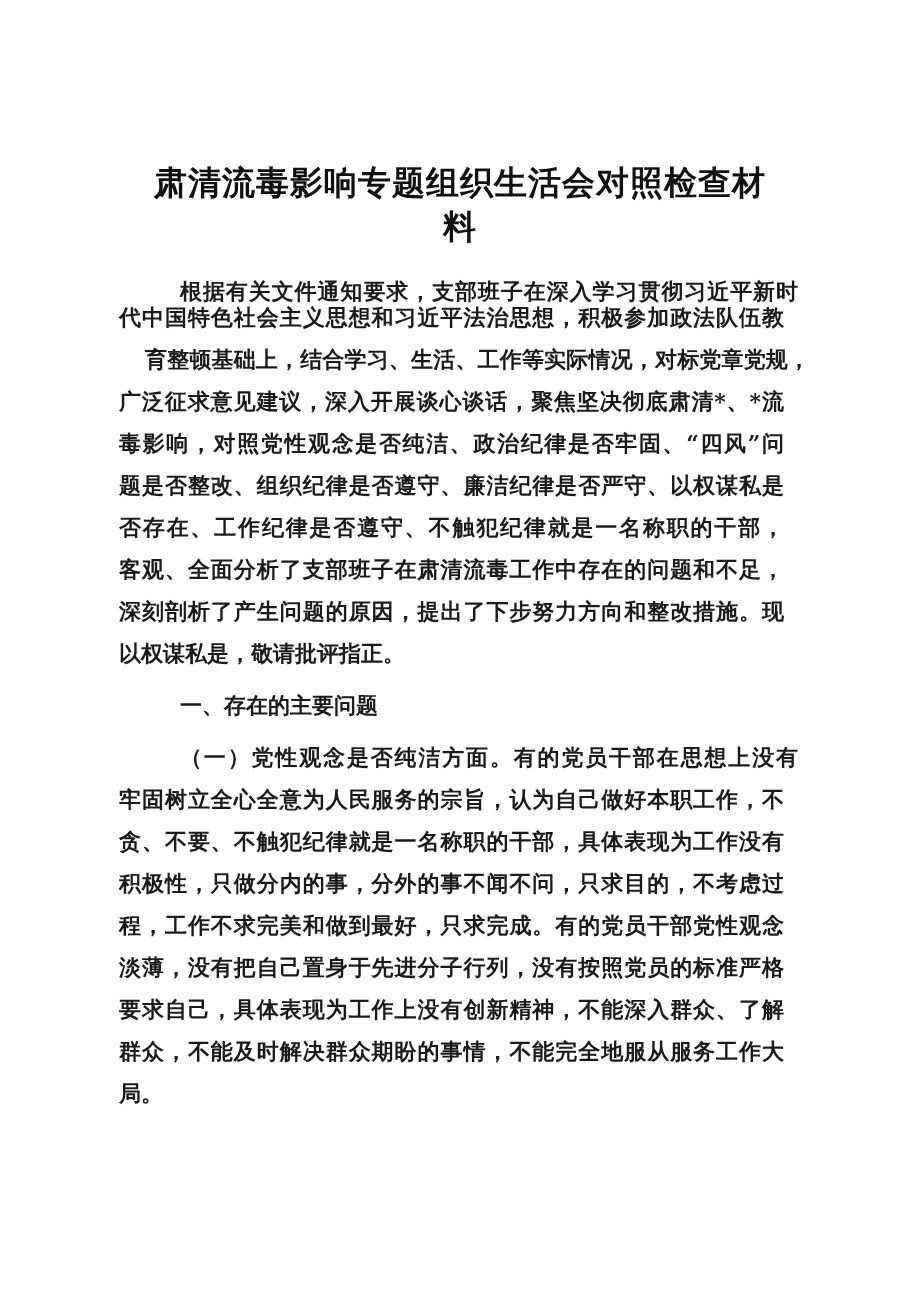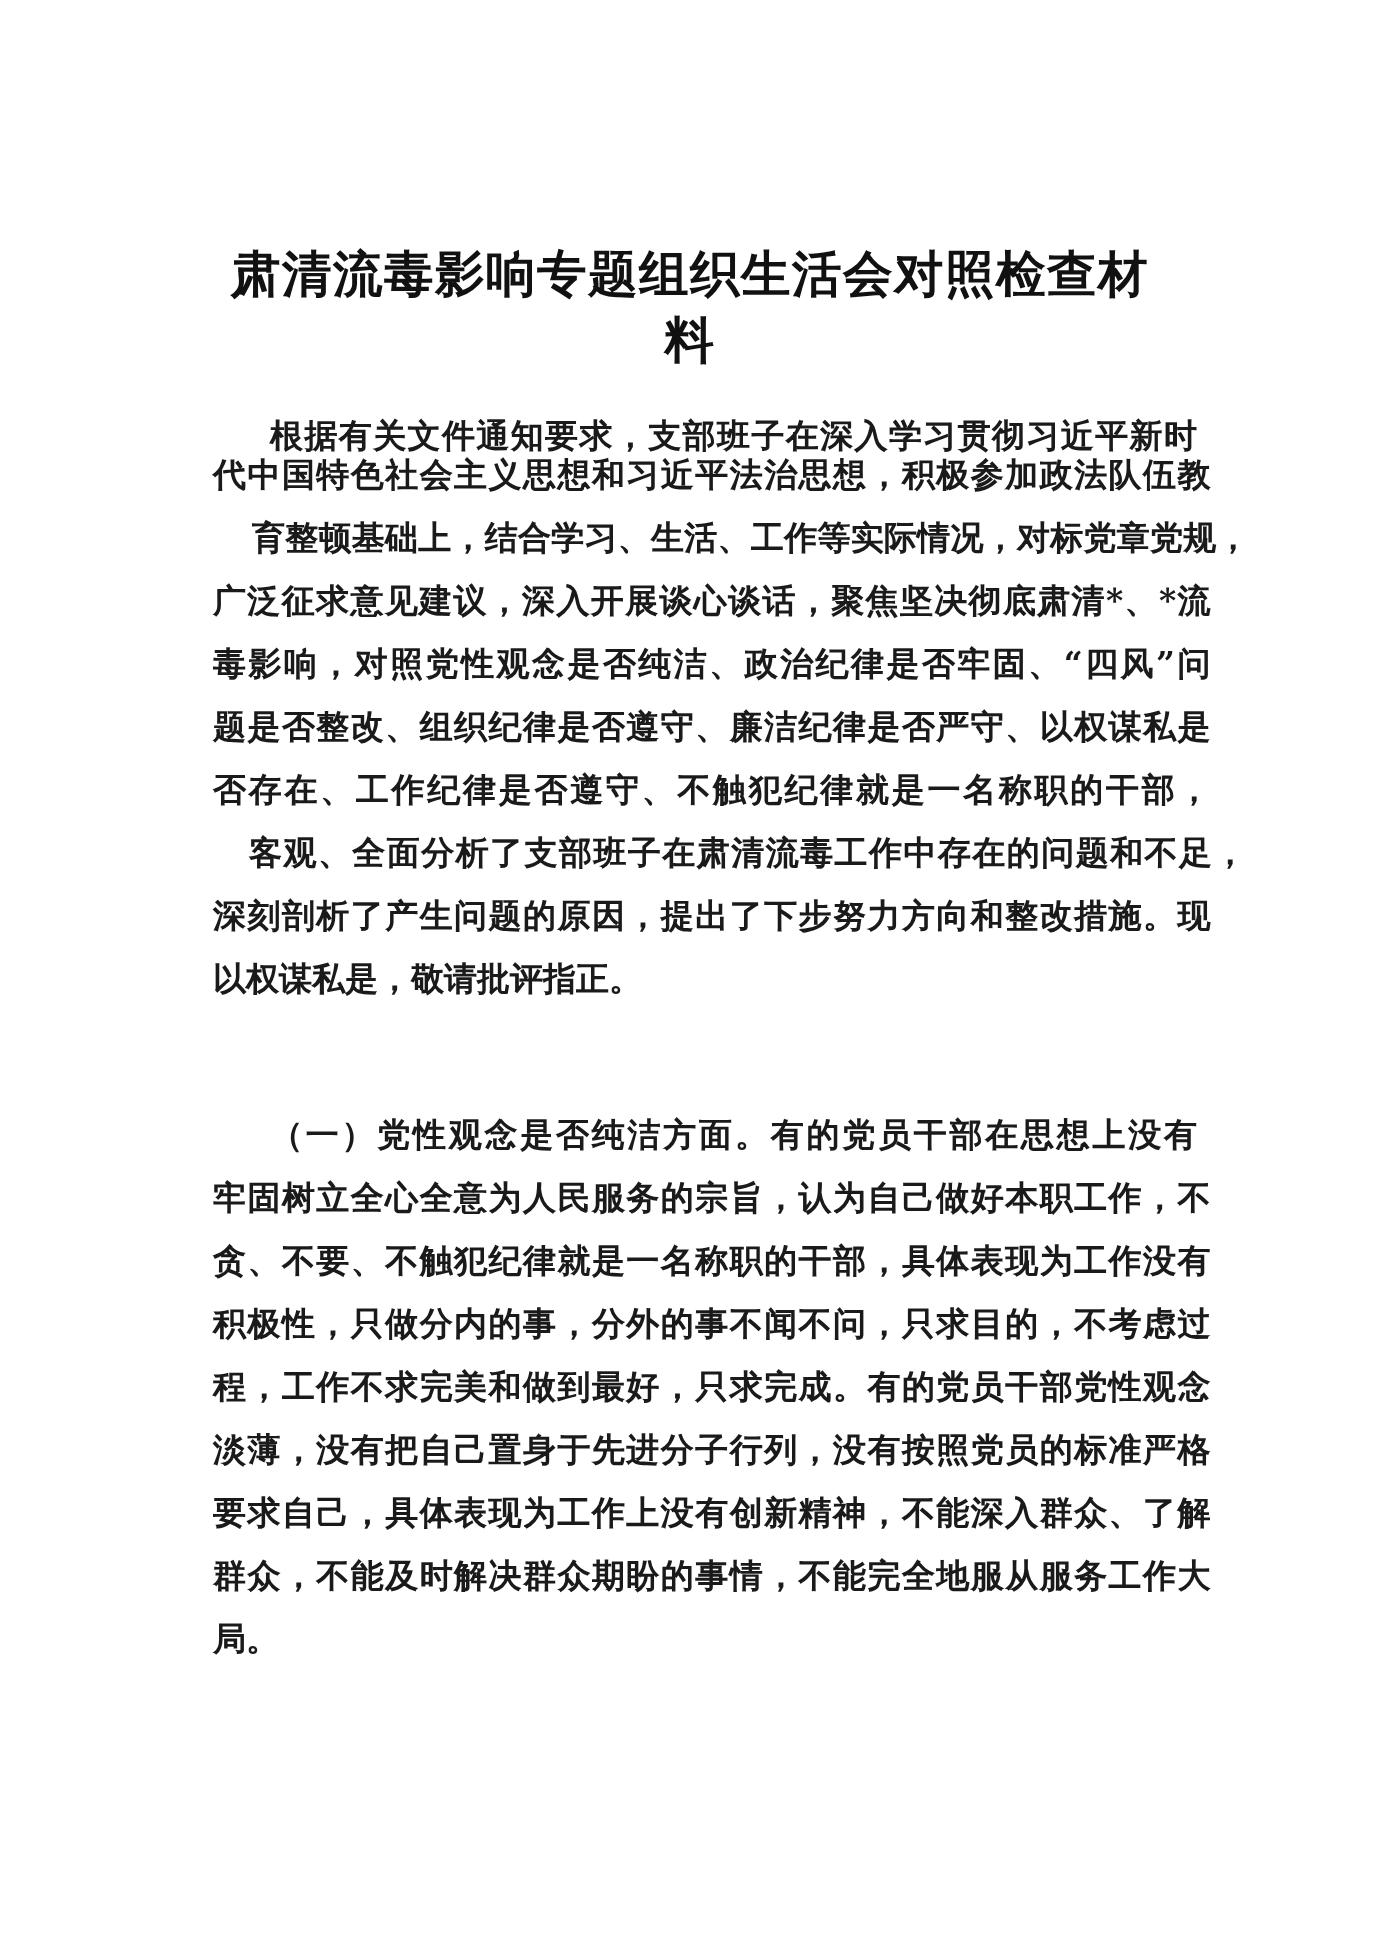--- a/index.html
+++ b/index.html
@@ -32,21 +32,21 @@
       font-size: 33px;
       line-height: 44px;
       letter-spacing: 1px;
       color: #111111;
       white-space: nowrap;
     }
     .title.l1 { top: 161px; }
     .title.l2 { top: 205px; }
     .line {
       position: absolute;
-      left: 142px;
+      left: 119px;
       width: 665px;
       font-family: "DejaVu Serif", "Liberation Serif", serif;
       font-size: 22px;
       line-height: 30px;
       color: #1a1a1a;
       white-space: nowrap;
       text-align: justify;
       text-align-last: justify;
     }
     .line.indent { left: 180px; width: 618px; }
@@ -62,25 +62,26 @@
   <div class="title l2">料</div>
 
   <div>
     <div class="line indent" style="top:276px;">根据有关文件通知要求，支部班子在深入学习贯彻习近平新时</div>
     <div class="line" style="top:302px;">代中国特色社会主义思想和习近平法治思想，积极参加政法队伍教</div>
     <div class="line" style="top:344px;margin-left:26px;">育整顿基础上，结合学习、生活、工作等实际情况，对标党章党规，</div>
     <div class="line" style="top:386px;">广泛征求意见建议，深入开展谈心谈话，聚焦坚决彻底肃清*、*流</div>
     <div class="line" style="top:428px;">毒影响，对照党性观念是否纯洁、政治纪律是否牢固、“四风”问</div>
     <div class="line" style="top:470px;">题是否整改、组织纪律是否遵守、廉洁纪律是否严守、以权谋私是</div>
     <div class="line" style="top:512px;">否存在、工作纪律是否遵守、不触犯纪律就是一名称职的干部，</div>
-    <div class="line" style="top:554px;margin-left:24px;">客观、全面分析了支部班子在肃清流毒工作中存在的问题和不足，</div>
+    <div class="line" style="top:554px;">客观、全面分析了支部班子在肃清流毒工作中存在的问题和不足，</div>
     <div class="line" style="top:596px;">深刻剖析了产生问题的原因，提出了下步努力方向和整改措施。现</div>
     <div class="line last" style="top:638px;">以权谋私是，敬请批评指正。</div>
   </div>
 
+  <div class="line heading" style="top:690px;">一、存在的主要问题</div>
 
   <div>
     <div class="line indent" style="top:742px;">（一）党性观念是否纯洁方面。有的党员干部在思想上没有</div>
     <div class="line" style="top:784px;">牢固树立全心全意为人民服务的宗旨，认为自己做好本职工作，不</div>
     <div class="line" style="top:826px;">贪、不要、不触犯纪律就是一名称职的干部，具体表现为工作没有</div>
     <div class="line" style="top:868px;">积极性，只做分内的事，分外的事不闻不问，只求目的，不考虑过</div>
     <div class="line" style="top:910px;">程，工作不求完美和做到最好，只求完成。有的党员干部党性观念</div>
     <div class="line" style="top:952px;">淡薄，没有把自己置身于先进分子行列，没有按照党员的标准严格</div>
     <div class="line" style="top:994px;">要求自己，具体表现为工作上没有创新精神，不能深入群众、了解</div>
     <div class="line" style="top:1036px;">群众，不能及时解决群众期盼的事情，不能完全地服从服务工作大</div>

